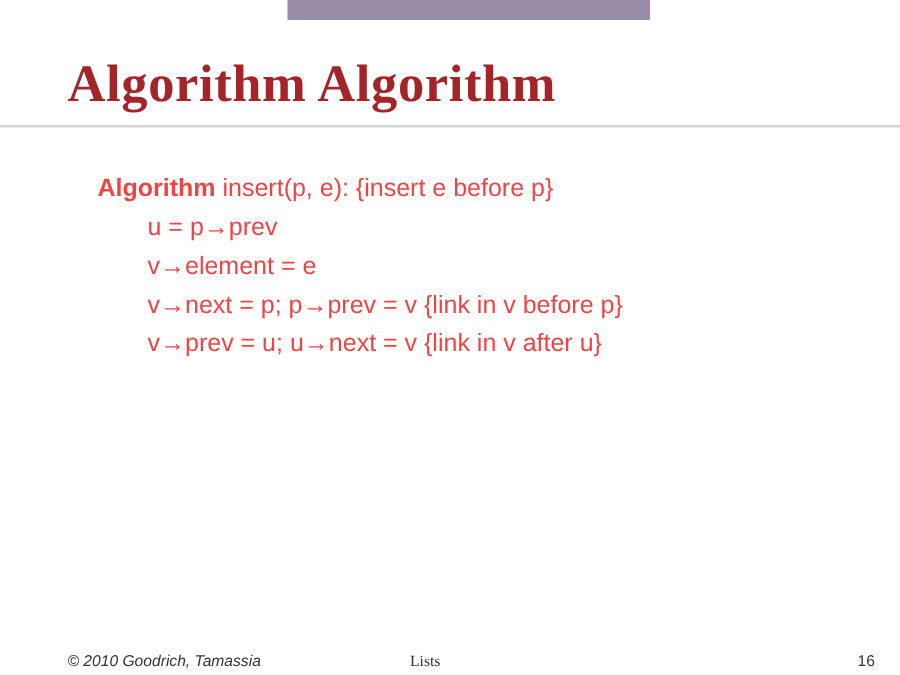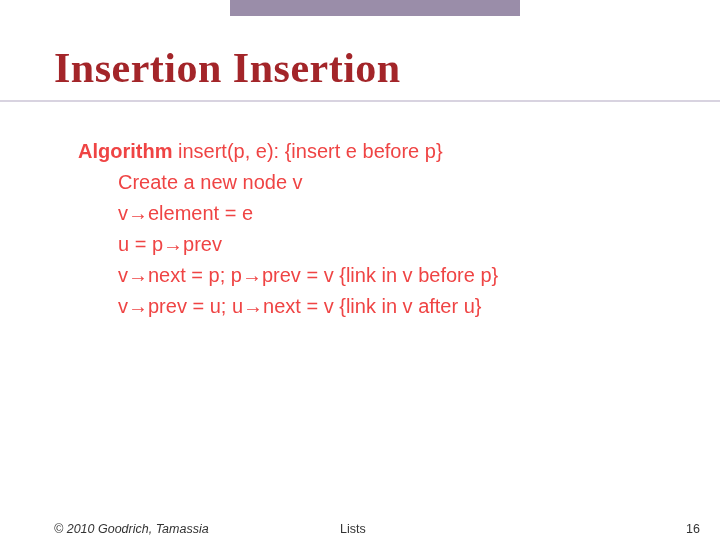--- a/index.html
+++ b/index.html
@@ -52,39 +52,38 @@
   .footer {
     position: absolute;
     bottom: 18px;
     left: 0;
     width: 720px;
     font-family: Verdana, Geneva, sans-serif;
     font-size: 12.5px;
     color: #333;
   }
   .footer .copyright { position: absolute; left: 54px; font-style: italic; }
-  .footer .center { position: absolute; left: 340px; }
+  .footer .center { position: absolute; left: 328px; font-family: Liberation Serif, serif; }
   .footer .pagenum { position: absolute; right: 20px; margin-left: 36px; }
 </style>
 </head>
 <body>
 
 <div class="top-bar"></div>
 
-<h1 class="title">Insertion Insertion</h1>
+<h1 class="title">Algorithm Algorithm</h1>
 
 <div class="border-line"></div>
 
 <div class="body-block">
   <div>
     <span class="bold">Algorithm</span><span> insert(p, e): {insert e before p}</span>
   </div>
-  <div class="indent arrow">Create a new node v</div>
+  <div class="indent arrow">u = p→prev</div>
   <div class="indent arrow">v→element = e</div>
-  <div class="indent arrow">u = p→prev</div>
   <div class="indent arrow">v→next = p;  p→prev = v  {link in v before p}</div>
   <div class="indent arrow">v→prev = u;  u→next = v  {link in v after u}</div>
 </div>
 
 <div class="footer">
   <span class="copyright">© 2010 Goodrich, Tamassia</span>
   <span class="center">Lists</span>
   <span class="pagenum">16</span>
 </div>
 

